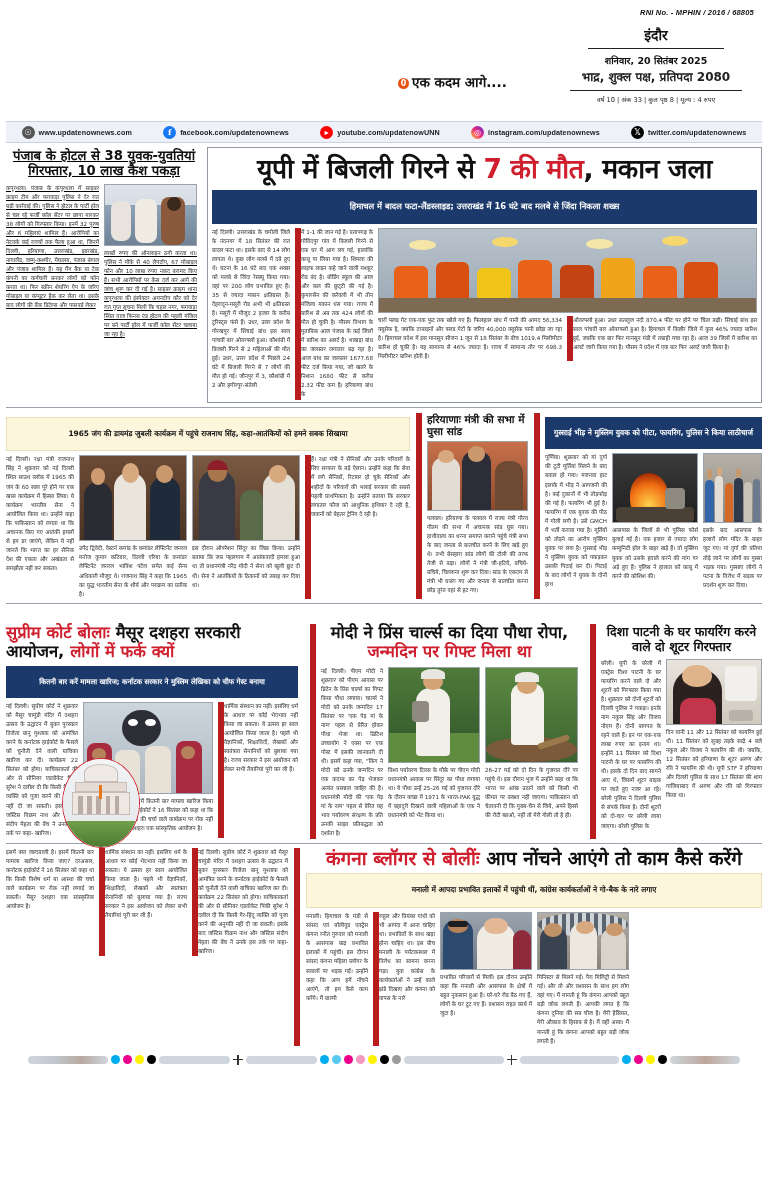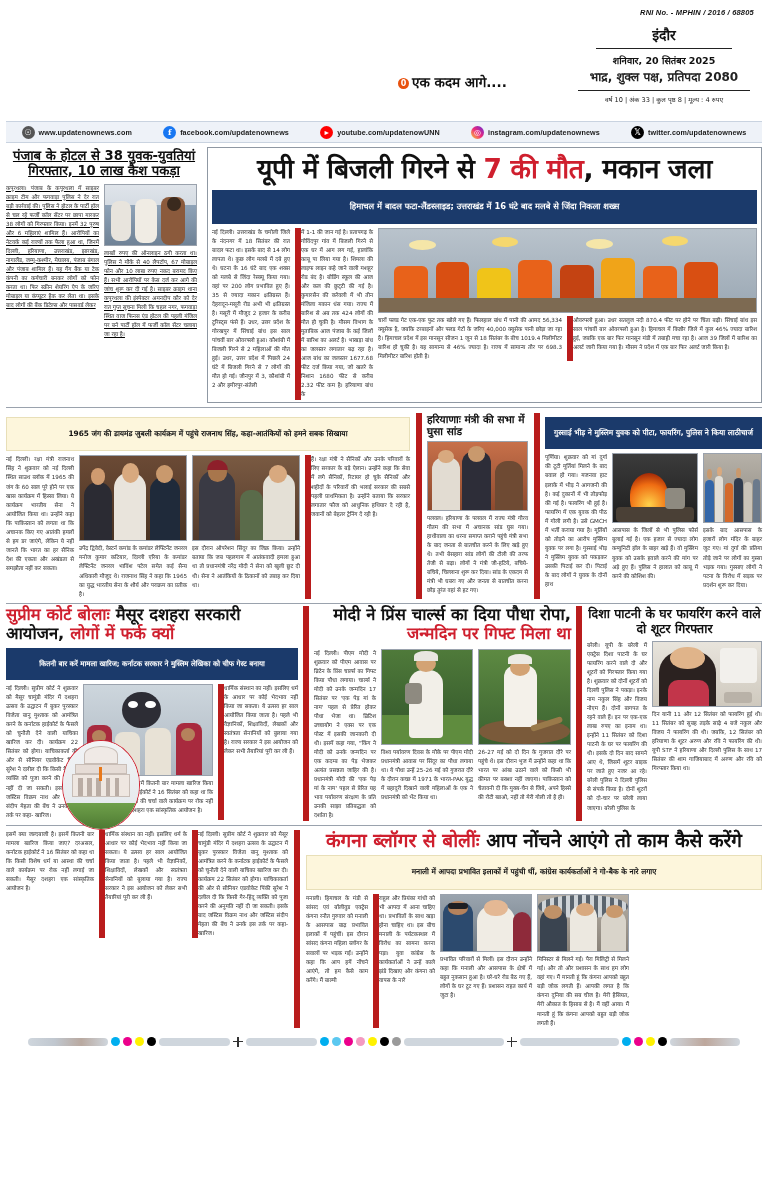--- a/index.html
+++ b/index.html
@@ -21,21 +21,21 @@
             color:#cf1f2e; font-family:"DejaVu Sans", sans-serif; letter-spacing:-.5px; }
   .bigtitle { position:absolute; left:-5px; top:42px; font-size:62px; line-height:.92;
               font-weight:bold; color:#111; font-family:"DejaVu Sans", sans-serif;
               letter-spacing:-1px; white-space:nowrap; }
   .tagline { position:absolute; left:392px; top:54px; font-size:13.5px; font-weight:bold;
              color:#111; white-space:nowrap; font-family:"DejaVu Sans", sans-serif; }
   .tagline .dot { display:inline-block; width:11px; height:11px; border-radius:50%;
                   background:#e8520f; color:#fff; font-size:8px; text-align:center;
                   line-height:11px; margin-right:3px; vertical-align:1px; }
 
-  .mast-right { position:absolute; right:12px; top:6px; width:172px; text-align:center; }
+  .mast-right { position:absolute; right:20px; top:6px; width:172px; text-align:center; }
   .city { font-size:14px; font-weight:bold; color:#111; font-family:"DejaVu Sans", sans-serif; padding-bottom:2px;}
   .rule { border-top:1px solid #222; margin:2px 18px; }
   .rule2 { border-top:1px solid #222; margin:3px 0 2px; }
   .dateline { font-size:9.5px; font-weight:bold; color:#111; font-family:"DejaVu Sans", sans-serif; padding:3px 0 1px;}
   .tithi { font-size:12px; color:#222; font-family:"DejaVu Sans", sans-serif; padding-bottom:2px;font-weight:bold; }
   .issue { font-size:6.6px; color:#222; font-family:"DejaVu Sans", sans-serif; padding-top:2px; white-space:nowrap;}
 
   
   .social { display:flex; align-items:center; justify-content:space-around;
             background:#eef2f8; border-top:1px solid #c9d3e0; border-bottom:1px solid #c9d3e0;
@@ -78,25 +78,25 @@
   
   .sec2 { display:flex; gap:6px; margin-top:5px; }
   .s2-a { width:404px; }
   .s2-a .hl { font-size:25px; text-align:center; line-height:1.1; }
   .s2-b { width:112px; }
   .s2-b .hl { font-size:10.5px; line-height:1.15; }
   .s2-c { flex:1; }
   .s2-c .hl { font-size:21px; text-align:center; line-height:1.12; }
 
   
-  .sec3 { display:flex; gap:5px; margin-top:2px; }
+  .sec3 { display:flex; gap:12px; margin-top:20px; }
   .s3-a { width:292px; }
   .s3-a .hl { font-size:16.5px; line-height:1.15; }
   .s3-b { width:268px; }
-  .s3-b .hl { font-size:16.5px; text-align:right; line-height:1.15; }
+  .s3-b .hl { font-size:16.5px; text-align:center; line-height:1.15; }
   .s3-c { flex:1; }
   .s3-c .hl { font-size:12.5px; text-align:center; line-height:1.2; }
 
   
   .sec4 { margin-top:4px; }
   .sec4 .hl { font-size:19px; text-align:center; line-height:1.15; }
 
   
   .colorbar { display:flex; align-items:center; gap:3px; margin-top:8px; padding:0 22px; height:12px;}
   .cb-seg { height:8px; border-radius:4px; }

